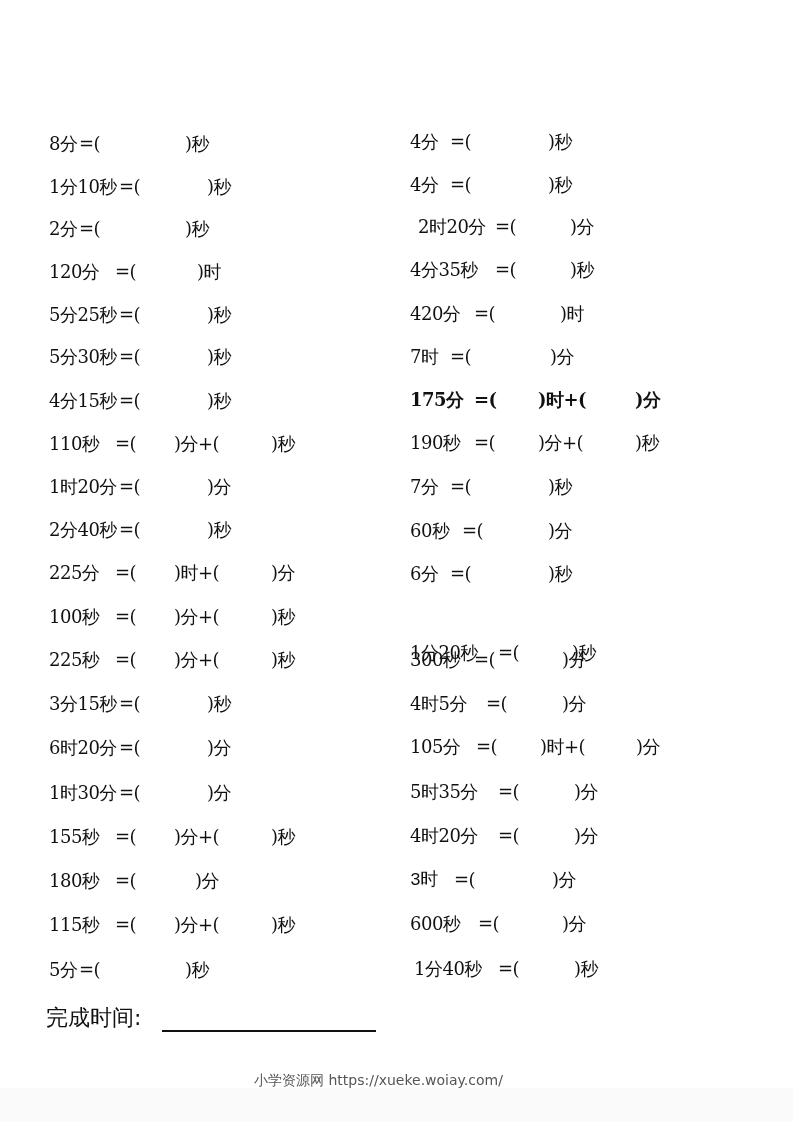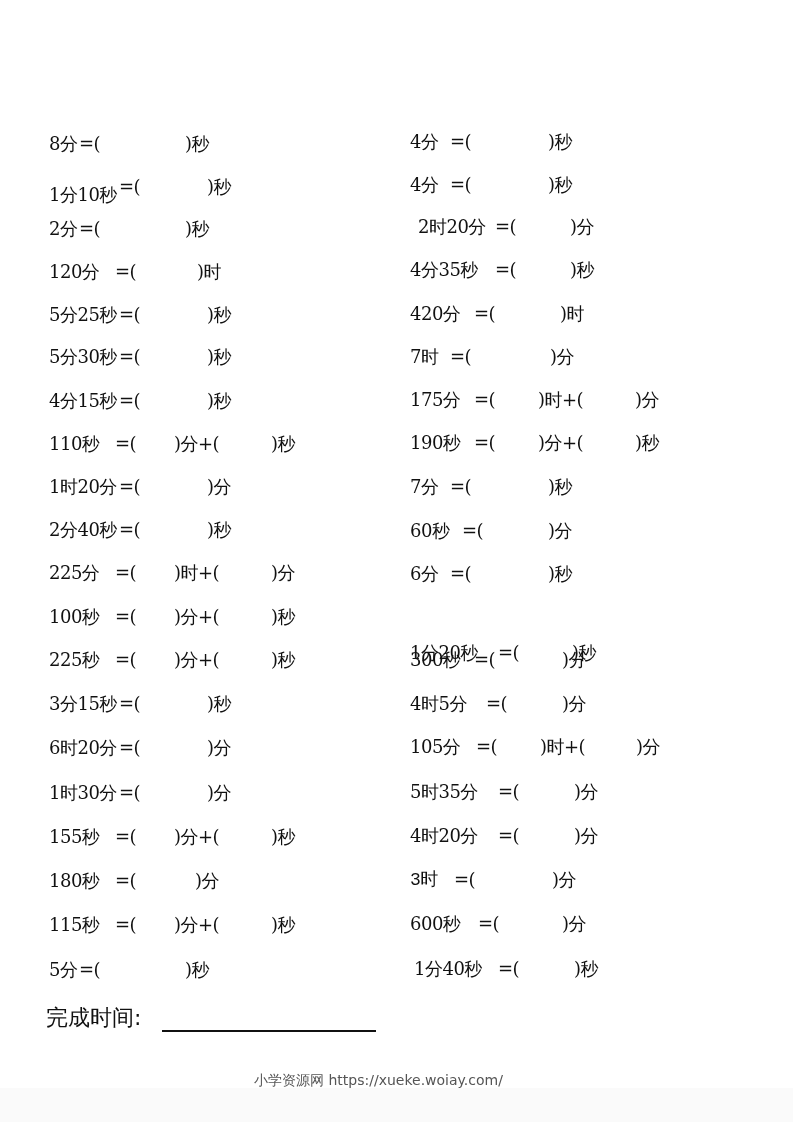--- a/index.html
+++ b/index.html
@@ -42,21 +42,21 @@
 <div class="footer-band"></div>
 
 <div id="col-left" class="col col-left">
     <div class="problem" style="top: 133px; left: 0px; width: 300px;">
       <span class="seg" style="left: 0px;">8分</span>
       <span class="seg" style="left: 30px;">=(</span>
       <span class="seg blank" style="left: 52px; width: 82px; height: 22px;"></span>
       <span class="seg" style="left: 136px;">)秒</span>
     </div>
     <div class="problem" style="top: 176px; left: 0px; width: 300px;">
-      <span class="seg" style="left: 0px; margin-top: 8px;">1分10秒</span>
+      <span class="seg" style="left: 0px;">1分10秒</span>
       <span class="seg" style="left: 70px;">=(</span>
       <span class="seg blank" style="left: 92px; width: 64px; height: 22px;"></span>
       <span class="seg" style="left: 158px;">)秒</span>
     </div>
     <div class="problem" style="top: 218px; left: 0px; width: 300px;">
       <span class="seg" style="left: 0px; text-align: center;">2分</span>
       <span class="seg" style="left: 30px;">=(</span>
       <span class="seg blank" style="left: 52px; width: 82px; height: 22px;"></span>
       <span class="seg" style="left: 136px;">)秒</span>
     </div>
@@ -205,21 +205,21 @@
       <span class="seg" style="left: 64px;">=(</span>
       <span class="seg blank" style="left: 86px; width: 62px; height: 22px;"></span>
       <span class="seg" style="left: 150px;">)时</span>
     </div>
     <div class="problem" style="top: 346px; left: 0px; width: 300px;">
       <span class="seg" style="left: 0px;">7时</span>
       <span class="seg" style="left: 40px;">=(</span>
       <span class="seg blank" style="left: 62px; width: 76px; height: 22px;"></span>
       <span class="seg" style="left: 140px;">)分</span>
     </div>
-    <div class="problem" style="top: 389px; left: 0px; width: 300px;">
+    <div class="problem" style="top: 389px; left: 0px; width: 300px; font-weight: bold;">
       <span class="seg" style="left: 0px;">175分</span>
       <span class="seg" style="left: 64px;">=(</span>
       <span class="seg blank" style="left: 86px; width: 40px; height: 22px;"></span>
       <span class="seg" style="left: 128px;">)时+(</span>
       <span class="seg blank" style="left: 184px; width: 39px; height: 22px;"></span>
       <span class="seg" style="left: 225px;">)分</span>
     </div>
     <div class="problem" style="top: 432px; left: 0px; width: 300px;">
       <span class="seg" style="left: 0px;">190秒</span>
       <span class="seg" style="left: 64px;">=(</span>

